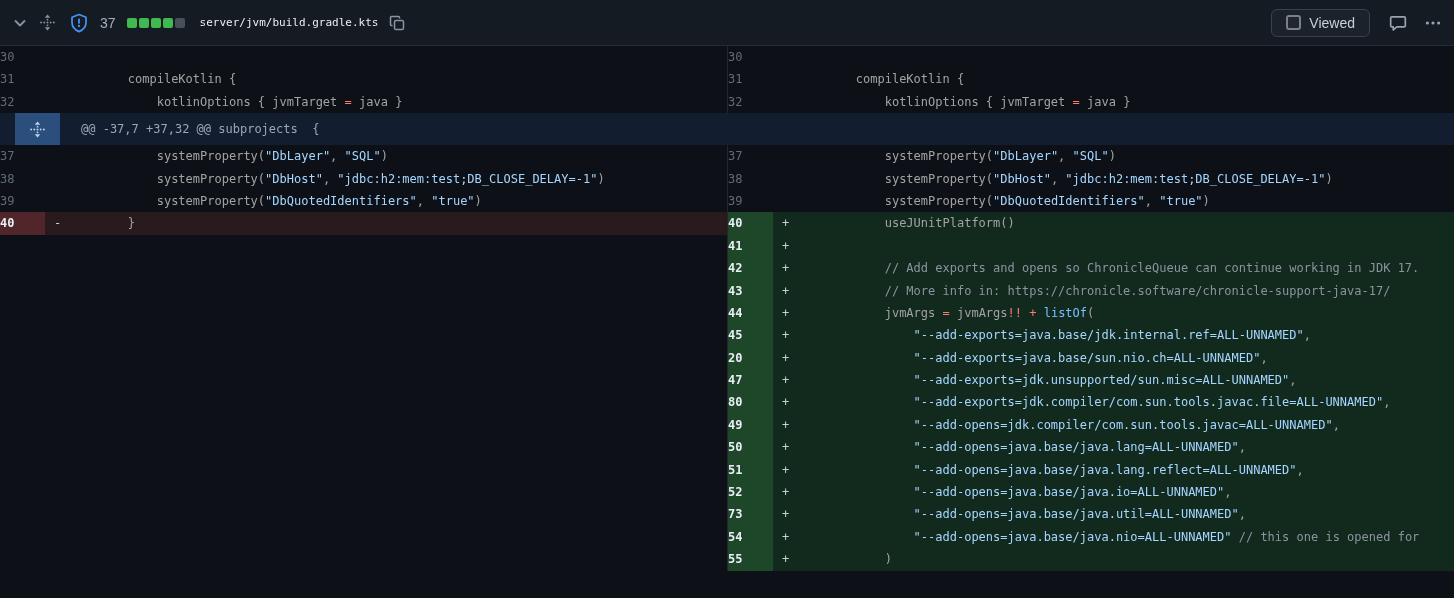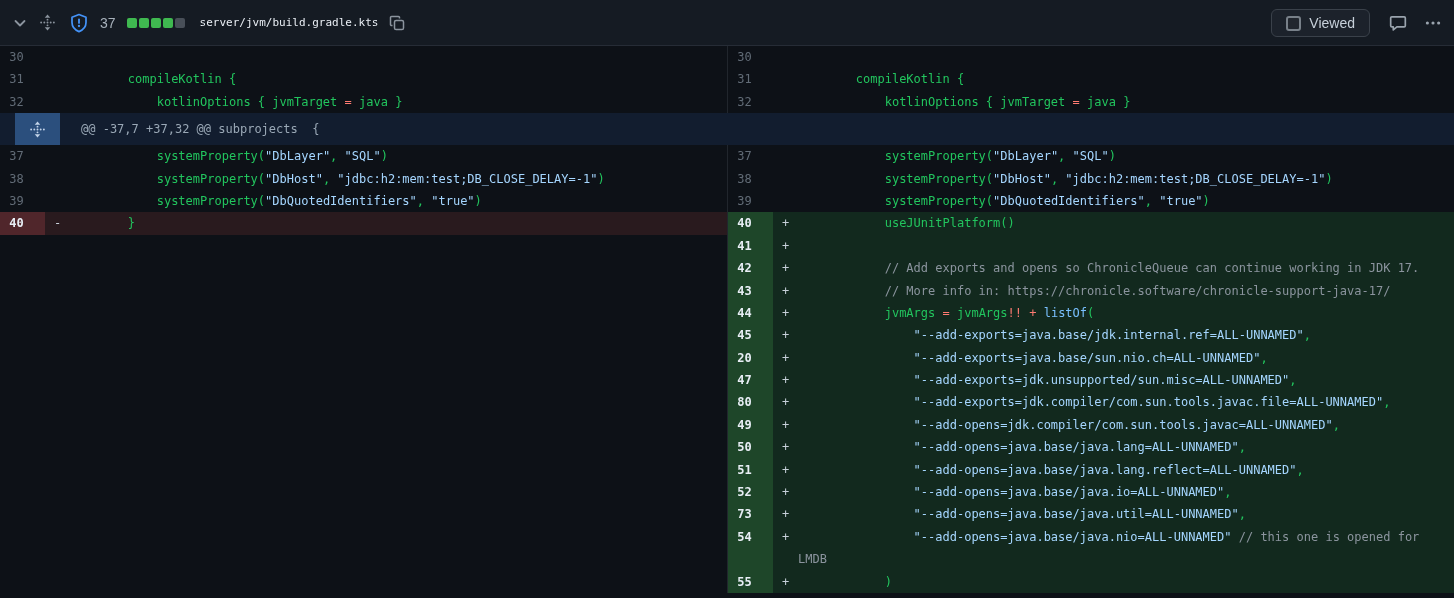--- a/index.html
+++ b/index.html
@@ -11,42 +11,42 @@
     height:46px; background:#151b23; border-bottom:1px solid #262c36;
     display:flex; align-items:center; padding:0 12px; gap:11px;
   }
   .icon-btn{ background:none; border:none; display:flex; align-items:center; justify-content:center; cursor:pointer; padding:0;}
   .count{ color:#a7b1bb; font-size:14px; }
   .squares{ display:flex; gap:2px; }
   .sq{ width:10px; height:10px; border-radius:2px; display:inline-block; }
   .filename{ font-family:"DejaVu Sans Mono", monospace; font-size:11px; color:#e9eef4; margin-left:4px; }
   .spacer{ flex:1; }
   .viewed-btn{
-    display:flex; align-items:flex-end; gap:8px; background:#1c222b; border:1px solid #3a414a;
+    display:flex; align-items:center; gap:8px; background:#1c222b; border:1px solid #3a414a;
     border-radius:6px; padding:5px 14px; color:#c7d0da; font-size:14px; cursor:pointer;
   }
   .checkbox{ width:15px; height:15px; border:2px solid #788089; border-radius:3px; background:#21262e; display:inline-block; }
 
   
   .diff{ width:1454px; }
   .split{ display:flex; }
   .pane{ width:727px; overflow:hidden; }
   .pane.right{ border-left:1px solid #21262d; width:727px; }
 
   .row{ display:flex; height:22.4px; line-height:22.4px; font-family:"DejaVu Sans Mono", monospace; font-size:12px; white-space:pre; overflow:hidden; }
-  .gutter{ width:45px; flex:0 0 45px; text-align:center; padding-right:12px; color:#626c77; cursor:pointer; }
+  .gutter{ width:45px; flex:0 0 45px; text-align:left; padding-right:12px; color:#626c77; cursor:pointer; }
   .marker{ width:25px; flex:0 0 25px; padding-left:9px; color:#c8d1da; }
   .code{ flex:1; }
 
   .row.add{ background:#12291e; }
   .row.add .gutter{ background:#1e4629; color:#e8eef5; font-weight:bold; }
   .row.del{ background:#291a1e; }
   .row.del .gutter{ background:#50262b; color:#e8eef5; font-weight:bold; }
 
-  .t-pln{ color:#22c55e; }
+  .t-pln{ color:#a3a3a3; }
   .t-str{ color:#a5d6ff; }
   .t-kw{ color:#ff7b72; }
   .t-fn{ color:#79c0ff; }
   .t-cmt{ color:#8b949e; }
 
   
   .hunk{ display:flex; height:32px; background:#121d2f; align-items:stretch;padding-left:15px; }
   .hunk-grip{ width:45px; flex:0 0 45px; background:#2b4f7d; display:flex; align-items:center; justify-content:center; cursor:pointer; border:none; }
   .hunk-text{ font-family:"DejaVu Sans Mono", monospace; font-size:12px; color:#9aa8b6; line-height:32px; padding-left:21px; white-space:pre; }
 </style>
@@ -163,17 +163,16 @@
         <div class="row add"><span class="gutter">45</span><span class="marker">+</span><span class="code"><span class="t-pln">                </span><span class="t-str">"--add-exports=java.base/jdk.internal.ref=ALL-UNNAMED"</span><span class="t-pln">,</span></span></div>
         <div class="row add"><span class="gutter">20</span><span class="marker">+</span><span class="code"><span class="t-pln">                </span><span class="t-str">"--add-exports=java.base/sun.nio.ch=ALL-UNNAMED"</span><span class="t-pln">,</span></span></div>
         <div class="row add"><span class="gutter">47</span><span class="marker">+</span><span class="code"><span class="t-pln">                </span><span class="t-str">"--add-exports=jdk.unsupported/sun.misc=ALL-UNNAMED"</span><span class="t-pln">,</span></span></div>
         <div class="row add"><span class="gutter">80</span><span class="marker">+</span><span class="code"><span class="t-pln">                </span><span class="t-str">"--add-exports=jdk.compiler/com.sun.tools.javac.file=ALL-UNNAMED"</span><span class="t-pln">,</span></span></div>
         <div class="row add"><span class="gutter">49</span><span class="marker">+</span><span class="code"><span class="t-pln">                </span><span class="t-str">"--add-opens=jdk.compiler/com.sun.tools.javac=ALL-UNNAMED"</span><span class="t-pln">,</span></span></div>
         <div class="row add"><span class="gutter">50</span><span class="marker">+</span><span class="code"><span class="t-pln">                </span><span class="t-str">"--add-opens=java.base/java.lang=ALL-UNNAMED"</span><span class="t-pln">,</span></span></div>
         <div class="row add"><span class="gutter">51</span><span class="marker">+</span><span class="code"><span class="t-pln">                </span><span class="t-str">"--add-opens=java.base/java.lang.reflect=ALL-UNNAMED"</span><span class="t-pln">,</span></span></div>
         <div class="row add"><span class="gutter">52</span><span class="marker">+</span><span class="code"><span class="t-pln">                </span><span class="t-str">"--add-opens=java.base/java.io=ALL-UNNAMED"</span><span class="t-pln">,</span></span></div>
         <div class="row add"><span class="gutter">73</span><span class="marker">+</span><span class="code"><span class="t-pln">                </span><span class="t-str">"--add-opens=java.base/java.util=ALL-UNNAMED"</span><span class="t-pln">,</span></span></div>
         <div class="row add"><span class="gutter">54</span><span class="marker">+</span><span class="code"><span class="t-pln">                </span><span class="t-str">"--add-opens=java.base/java.nio=ALL-UNNAMED"</span><span class="t-cmt"> // this one is opened for</span></span></div>
-        <div class="row add"><span class="gutter"></span><span class="marker"></span><span class="code"><span class="t-cmt">LMDB</span></span></div>
         <div class="row add"><span class="gutter">55</span><span class="marker">+</span><span class="code"><span class="t-pln">            )</span></span></div>
       </div>
   </div>
 </div>
 
 </body></html>

